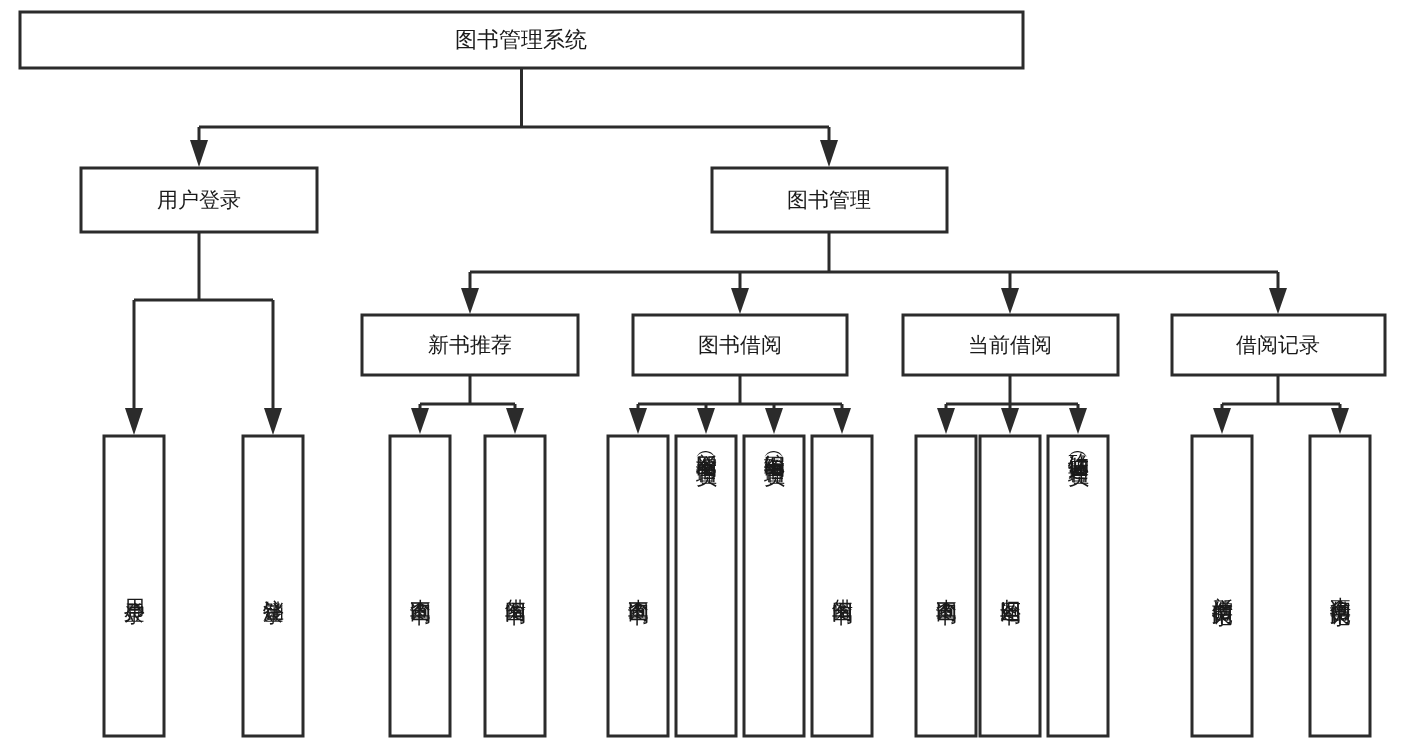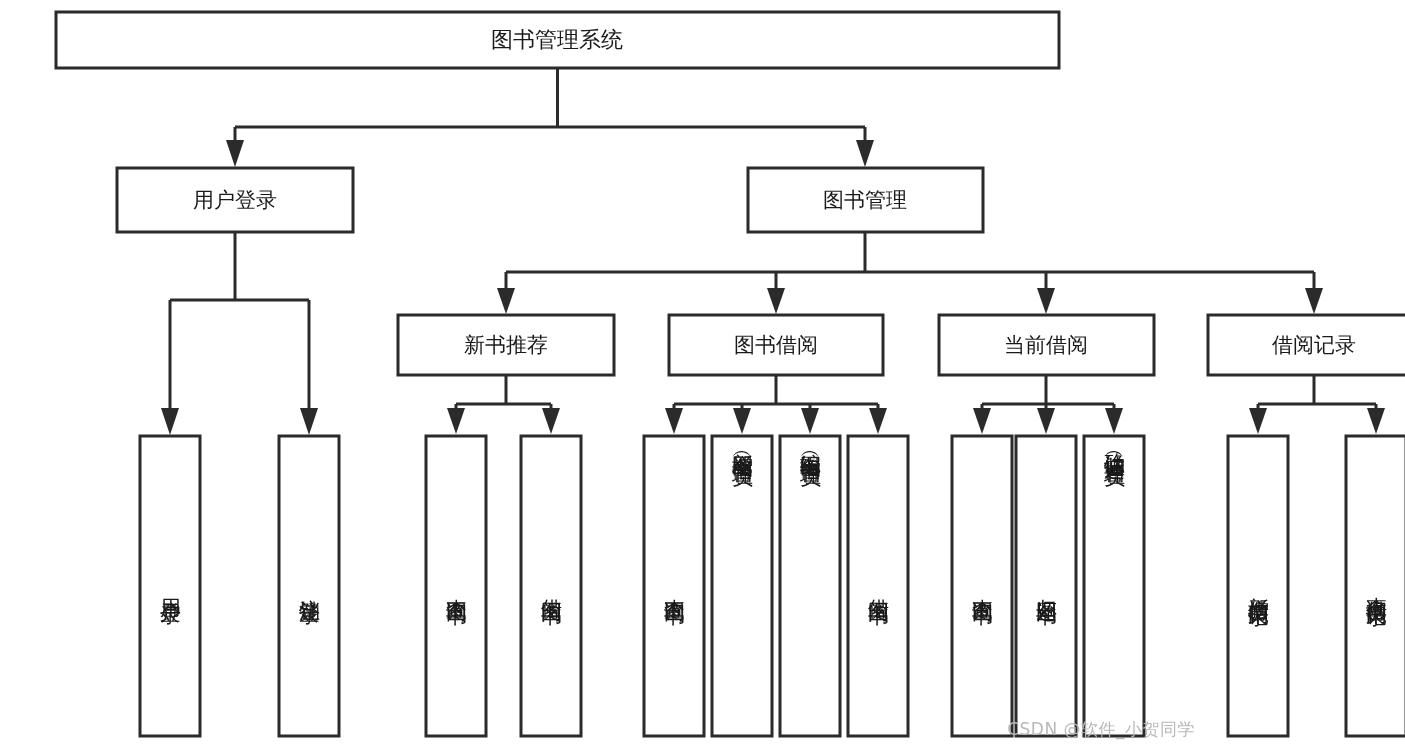--- a/index.html
+++ b/index.html
@@ -12,21 +12,20 @@
     width: 1405px;
     height: 747px;
     font-family: "DejaVu Sans", "Liberation Sans", sans-serif;
     overflow: hidden;
     position: relative;
   }
   #diagram-root {
     position: relative;
     width: 1167px;
     height: 747px;
-    margin-left: 36px;
   }
   svg#tree-svg {
     position: absolute;
     top: 0;
     left: 0;
     width: 1405px;
     height: 747px;
     display: block;
   }
   .node-box {
@@ -271,15 +270,14 @@
     <span class="leaf-label">确认归还（管理员）</span>
   </div>
 
   <div class="leaf-label-wrap" style="left:1192px; top:436px; width:60px; height:300px;">
     <span class="leaf-label">新增借阅记录</span>
   </div>
   <div class="leaf-label-wrap" style="left:1310px; top:436px; width:60px; height:300px;">
     <span class="leaf-label">查询借阅记录</span>
   </div>
 
-  <div class="watermark">CSDN @软件_小贺同学</div>
 
 </div>
 
 </body></html>

